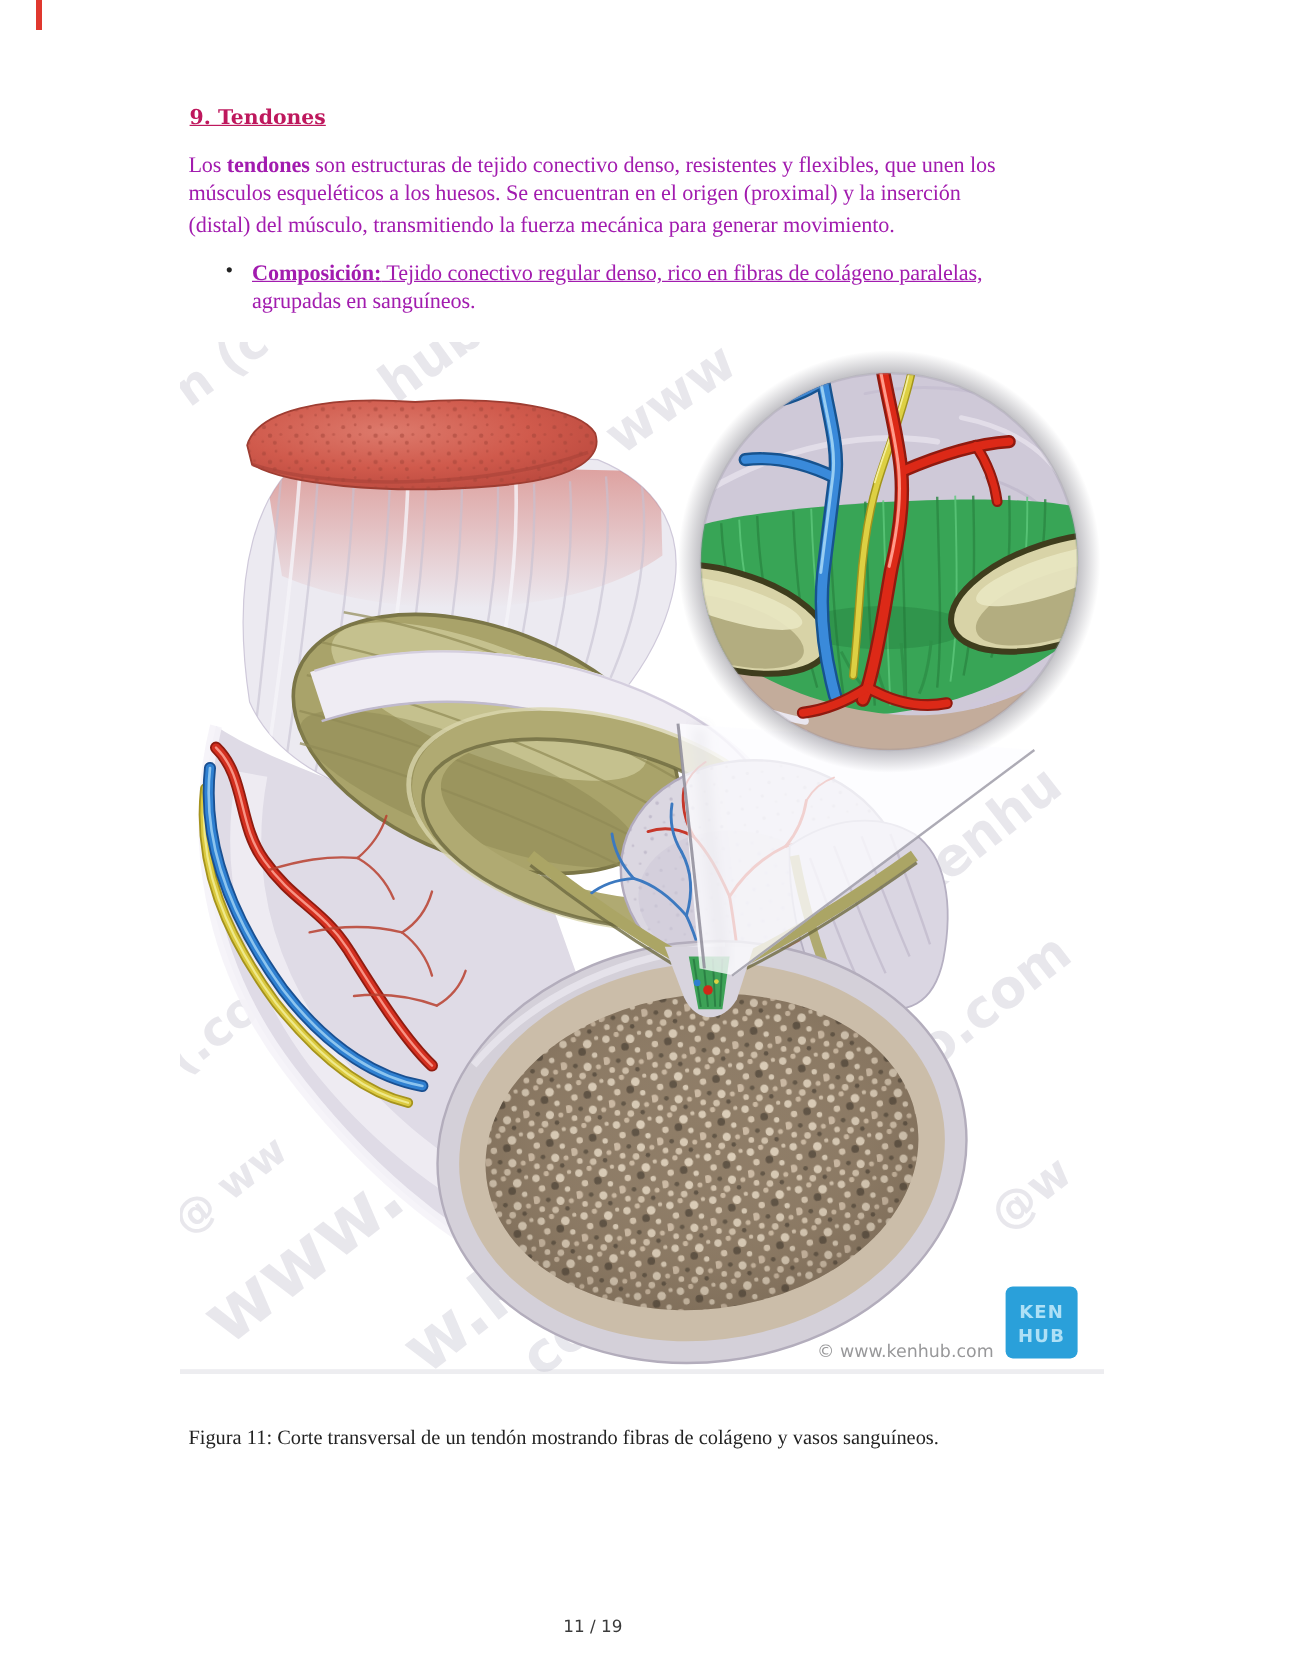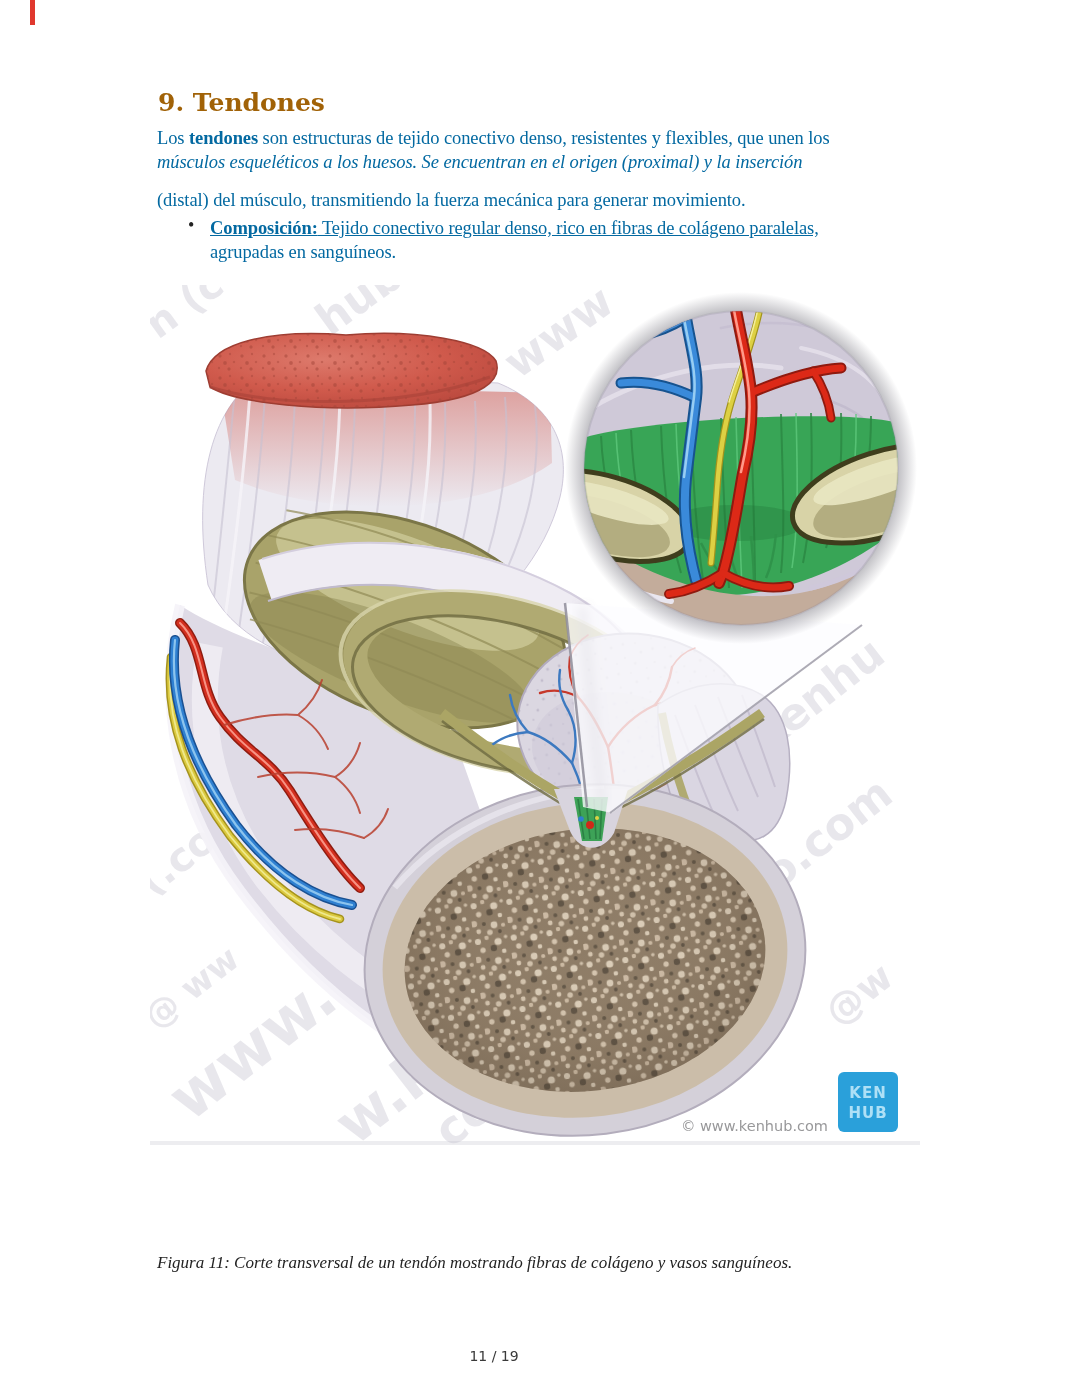--- a/index.html
+++ b/index.html
@@ -1,28 +1,28 @@
 <!DOCTYPE html>
 <html><head>
 <meta charset="utf-8">
 <style>
   html,body{margin:0;padding:0;background:#ffffff;}
   body{width:1080px;height:1397px;position:relative;overflow:hidden;
        font-family:"Liberation Serif",serif;color:#1d1d1d;}
   .abs{position:absolute;white-space:nowrap;}
   #red-marker{position:absolute;left:30px;top:0;width:5px;height:25px;background:#e0382e;}
   #heading{left:158px;top:88px;font-family:"DejaVu Serif",serif;font-weight:bold;
-           font-size:25px;color:#a16207;}
-  .bodyline{left:157px;font-size:18.5px;line-height:24.5px;color:#0369a1;letter-spacing:-0.1px;}
-  #pline1{top:126px;} #pline2{top:150px;font-style:italic;} #pline3{top:188px;}
+           font-size:17px;color:#be185d;text-decoration:underline;}
+  .bodyline{left:157px;font-size:18.5px;line-height:24.5px;color:#a21caf;letter-spacing:-0.1px;}
+  #pline1{top:126px;} #pline2{top:150px;} #pline3{top:176px;}
   .b{font-weight:bold;}
   #bullet-dot{left:188px;top:215px;font-size:18px;color:#222;}
   #bline1{left:210px;top:216px;text-decoration:underline;} #bline2{left:210px;top:240px;}
   #figure-wrap{position:absolute;left:150px;top:285px;width:770px;height:862px;}
-  #caption{left:157px;top:1253px;font-style:italic;font-size:17px;color:#232323;}
+  #caption{left:157px;top:1188px;font-size:17px;color:#232323;}
   #page-number{left:0;top:1348px;width:988px;text-align:center;
                font-family:"DejaVu Sans",sans-serif;font-size:14px;color:#3a3a3a;}
   svg text.wm{font-family:"DejaVu Sans",sans-serif;font-weight:bold;fill:#b9b6c6;opacity:.32;}
   svg text.credit{font-family:"DejaVu Sans",sans-serif;}
   svg text.logo{font-family:"DejaVu Sans",sans-serif;font-weight:bold;letter-spacing:1px;}
 </style>
 </head>
 <body>
 
 <div id="red-marker"></div>

